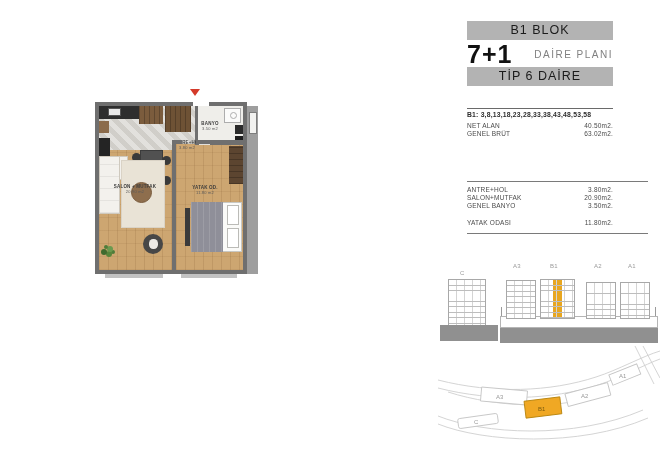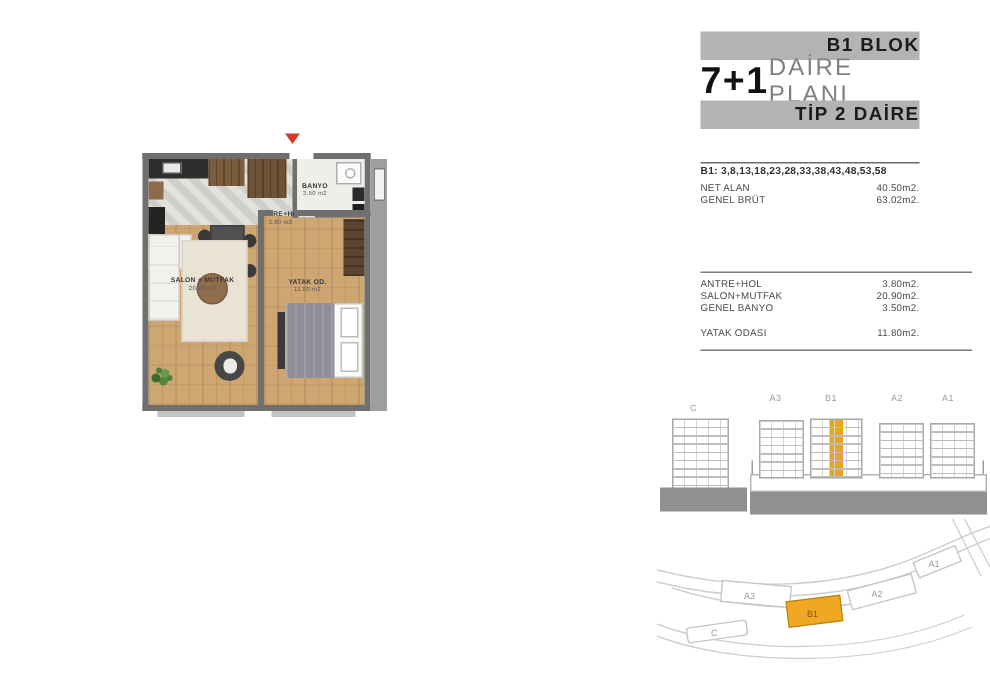--- a/index.html
+++ b/index.html
@@ -2,26 +2,26 @@
 <html><head>
 <meta charset="utf-8">
 <style>
   html,body{margin:0;padding:0;}
   body{width:660px;height:463px;background:#ffffff;font-family:"Liberation Sans",sans-serif;overflow:hidden;}
   .abs{position:absolute;}
   #stage{position:relative;width:660px;height:463px;background:#fff;}
 
   
   .graybar{left:467px;width:146px;height:19px;background:#B3B3B3;color:#1b1b1b;
-           font-weight:bold;font-size:12.5px;letter-spacing:1px;text-align:right;line-height:19px;}
+           font-weight:normal;font-size:12.5px;letter-spacing:1px;text-align:center;line-height:19px;}
   #bar-block{top:21px;}
   #bar-tip{top:67px;}
   #type-row{left:467px;top:43px;width:146px;height:23px;display:flex;align-items:center;justify-content:space-between;}
   #type-big{font-size:25px;font-weight:bold;color:#111;letter-spacing:1px;line-height:23px;}
-  #type-suffix{font-size:16px;color:#808080;letter-spacing:1.5px;}
+  #type-suffix{font-size:10px;color:#808080;letter-spacing:1.5px;}
   #section-header{left:467px;top:98px;width:146px;font-size:7.5px;font-weight:bold;color:#2c2c2c;letter-spacing:.3px;}
   .hr{height:1px;background:#6a6a6a;}
   #hr-header{left:467px;top:108px;width:146px;}
   #section-numbers{left:467px;top:111px;width:180px;font-size:6.8px;font-weight:bold;color:#2c2c2c;letter-spacing:.2px;}
   .specrow{left:467px;width:146px;height:8px;display:flex;justify-content:space-between;
            font-size:6.5px;color:#4a4a4a;letter-spacing:.2px;}
   .specrow .v{text-align:right;}
   #hr-div1{left:467px;top:181px;width:181px;background:#7a7a7a;}
   #hr-div2{left:467px;top:233px;width:181px;background:#7a7a7a;}
 
@@ -60,21 +60,21 @@
 
 <div id="stage">
 
   <div class="abs graybar" id="bar-block">B1 BLOK</div>
 
   <div class="abs" id="type-row">
     <span id="type-big">7+1</span>
     <span id="type-suffix">DAİRE PLANI</span>
   </div>
 
-  <div class="abs graybar" id="bar-tip">TİP 2 DAİRE</div>
+  <div class="abs graybar" id="bar-tip">TİP 6 DAİRE</div>
 
   <div class="abs hr" id="hr-header"></div>
   <div class="abs" id="section-numbers">B1: 3,8,13,18,23,28,33,38,43,48,53,58</div>
 
   <div class="abs specrow" style="top:122px;">
     <span>NET ALAN</span>
     <span class="v">40.50m2.</span>
   </div>
   <div class="abs specrow" style="top:130px;">
     <span>GENEL BRÜT</span>

